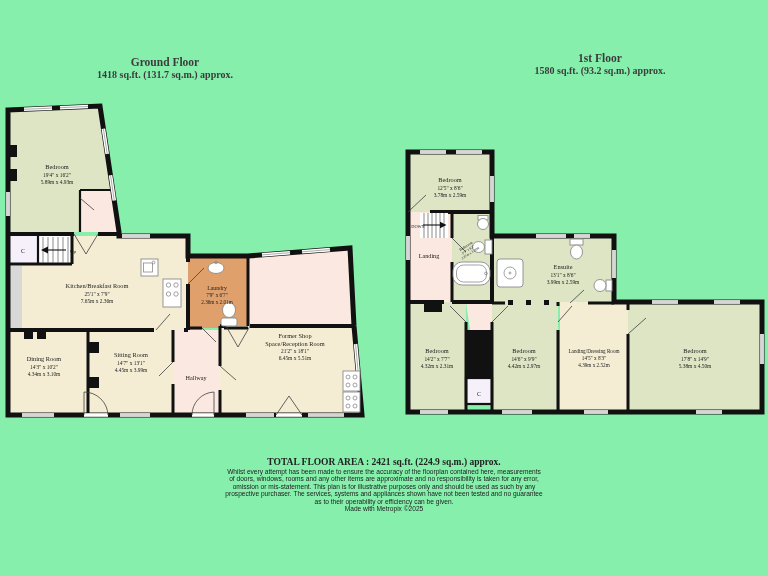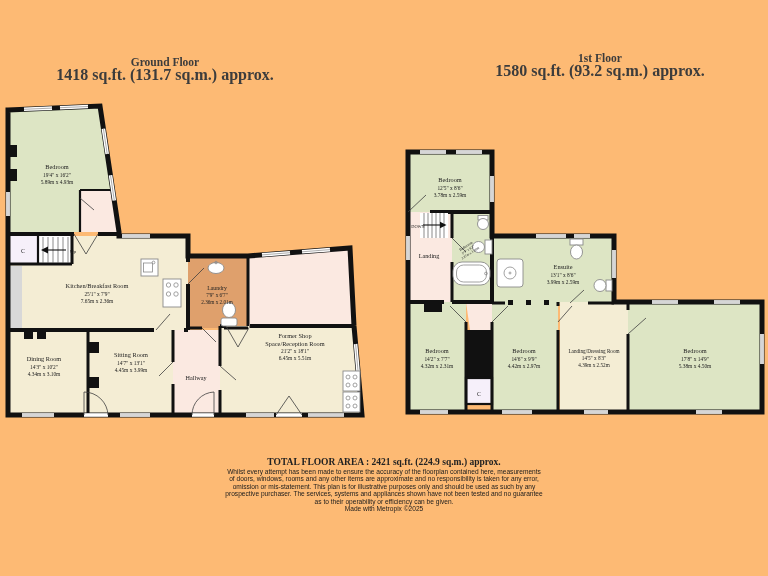--- a/index.html
+++ b/index.html
@@ -1,20 +1,20 @@
 <!DOCTYPE html>
 <html style="--room_green: #dde5c4; --room_beige: #f4edd4; --room_pink: #fbe9e1; --room_orange: #dfa06c; --room_closet: #f6f0fa; --counter_gray: #d8d8d8; --wall: #111111; --label_color: #232323;"><head>
 <meta charset="utf-8">
 <style>
   html,body{margin:0;padding:0;background:#fff;}
-  .page{position:relative;width:768px;height:576px;background:#fdba74;overflow:hidden;
+  .page{position:relative;width:768px;height:576px;background:#86efac;overflow:hidden;
         font-family:"Liberation Serif","DejaVu Serif",serif;}
   .floor-title{position:absolute;text-align:center;color:#3c3c3c;font-weight:bold;}
   .floor-title .t1{font-size:11.5px;line-height:13px;}
-  .floor-title .t2{font-size:16px;line-height:12px;}
+  .floor-title .t2{font-size:10px;line-height:12px;}
   #gf-title{left:40px;top:56px;width:250px;}
   #ff-title{left:475px;top:52px;width:250px;}
   .footer{position:absolute;left:0;top:456px;width:768px;text-align:center;color:#222;}
   .footer .total{font-weight:bold;font-size:9.5px;line-height:12px;margin-bottom:0;}
   .footer .disc{font-family:"Liberation Sans","DejaVu Sans",sans-serif;font-size:6.6px;line-height:7.4px;color:#1c1c1c;}
   svg{position:absolute;left:0;top:0;}
   .f-green{fill:var(--room_green)} .f-beige{fill:var(--room_beige)} .f-pink{fill:var(--room_pink)}
   .f-orange{fill:var(--room_orange)} .f-closet{fill:var(--room_closet)} .f-gray{fill:var(--counter_gray)}
   .f-wall{fill:var(--wall)} .f-white{fill:#ffffff}
   .wall{stroke:var(--wall);fill:none;stroke-width:4.5;stroke-linejoin:miter;}

